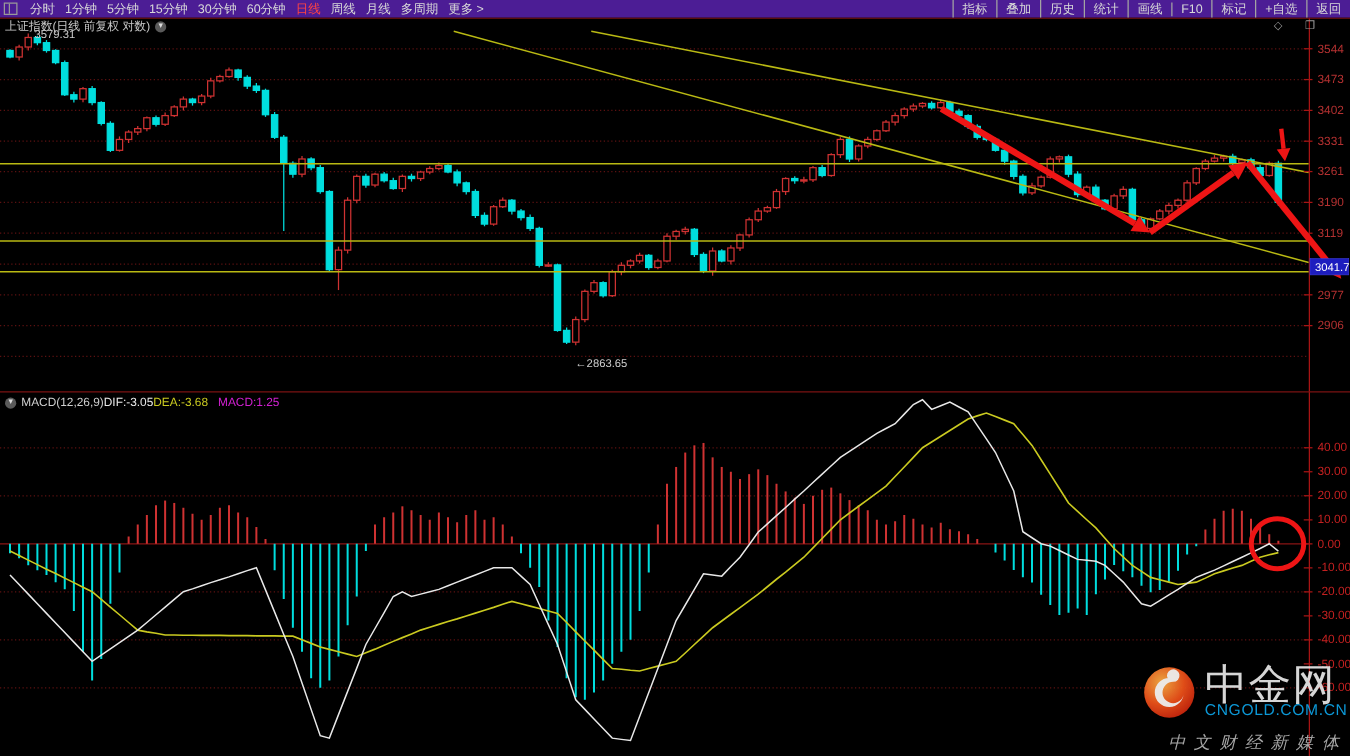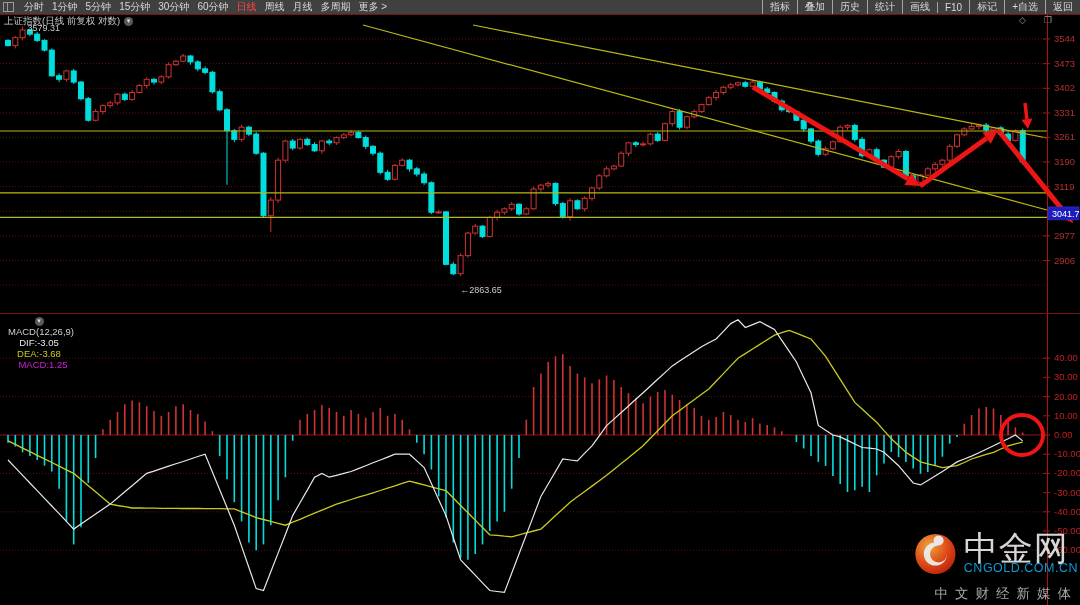--- a/index.html
+++ b/index.html
@@ -1,41 +1,41 @@
 <!DOCTYPE html>
 <html><head>
 <meta charset="utf-8">
 <style>
   html,body{margin:0;padding:0;background:#000;}
   #stage{position:relative;width:1080px;height:605px;background:#000;overflow:hidden;
          font-family:"Liberation Sans","DejaVu Sans",sans-serif;}
   #chart{position:absolute;left:0;top:0;z-index:1;}
   .toolbar{position:absolute;left:0;top:0;width:1080px;height:14px;display:flex;align-items:center;
-           font-size:10px;color:#d8d8d8;z-index:4;background:#404040;white-space:nowrap;}
+           font-size:10px;color:#d8d8d8;z-index:4;background:#4c1d95;white-space:nowrap;}
   .win-icon{width:9px;height:8px;border:1px solid #999;margin:0 6px 0 3px;position:relative;}
   .win-icon:after{content:"";position:absolute;left:3px;top:0;width:1px;height:8px;background:#999;}
   .tb-item{margin:0 4px;cursor:pointer;}
   .tb-item.active{color:#ff4343;}
   .tb-right{margin-left:auto;display:flex;height:14px;align-items:center;}
   .tb-rt{padding:0 7px;border-left:1px solid #a3a3a3;cursor:pointer;}
   .hline{position:absolute;left:0;width:1080px;height:1px;background:#7a1212;z-index:3;}
   .name-row{position:absolute;left:4px;top:15px;font-size:9.5px;color:#c8c8c8;z-index:4;display:flex;align-items:center;}
   .circle-icon{display:inline-block;width:9px;height:9px;border-radius:50%;background:#5a5a5a;color:#ddd;
                font-size:7px;line-height:8px;text-align:center;margin-left:4px;}
   .nr-icons{position:absolute;top:15px;right:28px;z-index:4;color:#9a9a9a;font-size:9px;display:flex;gap:18px;}
-  .macd-row{position:absolute;left:4px;top:317px;font-size:9.5px;z-index:4;display:flex;align-items:center;white-space:nowrap;flex-direction:column;}
+  .macd-row{position:absolute;left:4px;top:317px;font-size:9.5px;z-index:4;display:flex;align-items:center;white-space:nowrap;}
   .macd-row .m-name{color:#cfcfcf;margin-left:4px;}
   .macd-row .m-dif{color:#e8e8e8;margin-left:0;}
   .macd-row .m-dea{color:#caca20;margin-left:0;}
   .macd-row .m-macd{color:#d020d0;margin-left:8px;}
   .watermark{position:absolute;right:2px;bottom:2px;z-index:5;width:165px;text-align:right;opacity:.92;}
   .wm-top{display:flex;align-items:center;justify-content:flex-end;}
   .wm-brand{font-size:34px;font-weight:normal;color:#e9e9e9;letter-spacing:1px;line-height:30px;}
   .wm-domain{font-size:12.5px;color:#0ea5e9;letter-spacing:.5px;margin-top:-2px;}
-  .wm-tagline{font-size:13.5px;color:#b5b5b5;letter-spacing:7px;margin-top:2px;white-space:nowrap;}
+  .wm-tagline{font-size:13.5px;color:#b5b5b5;letter-spacing:7px;margin-top:2px;white-space:nowrap;font-style:italic;}
 </style>
 </head>
 <body>
 
 <div id="stage">
 
   <svg id="chart" width="1080" height="605">
       <g>
         <line x1="0" y1="39" x2="1047" y2="39" stroke="#5c1010" stroke-width="1" stroke-dasharray="1,2"></line>
         <line x1="0" y1="63.6512" x2="1047" y2="63.6512" stroke="#5c1010" stroke-width="1" stroke-dasharray="1,2"></line>

